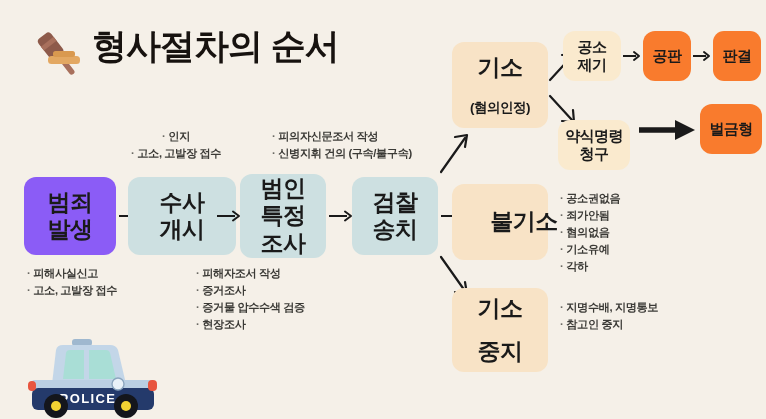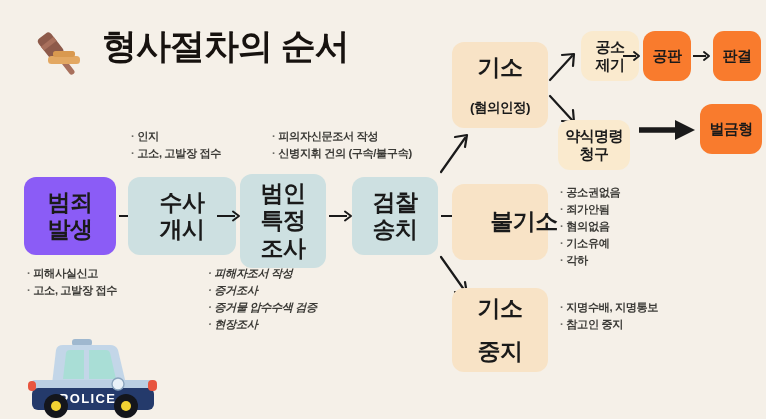--- a/index.html
+++ b/index.html
@@ -20,21 +20,21 @@
     width: 766px;
     height: 419px;
   }
   .abs { position: absolute; }
 
   
   #title-row {
     left: 38px; top: 22px;
     display: flex;
     align-items: center;
-    gap: 10px;
+    gap: 0;
   }
   #page-title {
     font-size: 35px;
     font-weight: 800;
     letter-spacing: -1px;
     color: #17120f;
     line-height: 1;
     white-space: nowrap;
   }
 
@@ -143,21 +143,21 @@
     <span class="ln">개시</span>
   </div>
 
   <div class="abs arrow-h" style="left:216px; top:209px;">
     <svg width="26" height="14" viewBox="0 0 26 14">
         <path d="M1 7 H19" stroke="#1a1a1a" stroke-width="2" fill="none"></path>
         <path d="M17 2.5 L23 7 L17 11.5" stroke="#1a1a1a" stroke-width="2" fill="none" stroke-linecap="round" stroke-linejoin="round"></path>
       </svg>
   </div>
 
-  <div class="abs node main blue" style="left:240px; top:174px; width:86px; height:94px;">
+  <div class="abs node main blue" style="left:240px; top:174px; width:86px; height:84px;">
     <span class="ln">범인</span>
     <span class="ln">특정</span>
     <span class="ln">조사</span>
   </div>
 
   <div class="abs arrow-h" style="left:328px; top:209px;">
     <svg width="26" height="14" viewBox="0 0 26 14">
         <path d="M1 7 H19" stroke="#1a1a1a" stroke-width="2" fill="none"></path>
         <path d="M17 2.5 L23 7 L17 11.5" stroke="#1a1a1a" stroke-width="2" fill="none" stroke-linecap="round" stroke-linejoin="round"></path>
       </svg>
@@ -209,21 +209,21 @@
         <path d="M14 5 L26 4 L25 16" stroke="#1a1a1a" stroke-width="2.2" fill="none" stroke-linecap="round" stroke-linejoin="round"></path>
       </svg>
   </div>
   <div class="abs diag" style="left:548px; top:92px;">
     <svg width="32" height="34" viewBox="0 0 32 34">
         <path d="M2 4 L24 28" stroke="#1a1a1a" stroke-width="2.2" fill="none" stroke-linecap="round"></path>
         <path d="M25 18 L26 30 L14 29" stroke="#1a1a1a" stroke-width="2.2" fill="none" stroke-linecap="round" stroke-linejoin="round"></path>
       </svg>
   </div>
 
-  <div class="abs node small beige2" style="left:581px; top:31px; width:58px; height:50px;">
+  <div class="abs node small beige2" style="left:563px; top:31px; width:58px; height:50px;">
     <span class="ln">공소</span>
     <span class="ln">제기</span>
   </div>
 
   <div class="abs arrow-sm" style="left:622px; top:50px;">
     <svg width="20" height="12" viewBox="0 0 20 12">
         <path d="M1 6 H14" stroke="#1a1a1a" stroke-width="2"></path>
         <path d="M12 2 L17 6 L12 10" stroke="#1a1a1a" stroke-width="2" fill="none" stroke-linecap="round" stroke-linejoin="round"></path>
       </svg>
   </div>
@@ -252,43 +252,43 @@
     <svg width="62" height="24" viewBox="0 0 62 24">
         <path d="M2 12 H40" stroke="#1a1a1a" stroke-width="5.5" stroke-linecap="butt"></path>
         <path d="M38 2 L58 12 L38 22 Z" fill="#1a1a1a"></path>
       </svg>
   </div>
 
   <div class="abs node small orange" style="left:700px; top:104px; width:62px; height:50px;">
     <span class="ln">벌금형</span>
   </div>
 
-  <div class="abs notes" style="left:131px; top:128px;">
+  <div class="abs notes" style="left:131px; top:128px;text-align:center;">
     <div>인지</div>
     <div>고소, 고발장 접수</div>
   </div>
 
   <div class="abs notes" style="left:272px; top:128px;">
     <div>피의자신문조서 작성</div>
     <div>신병지휘 건의 (구속/불구속)</div>
   </div>
 
   <div class="abs notes" style="left:27px; top:265px;">
     <div>피해사실신고</div>
     <div>고소, 고발장 접수</div>
   </div>
 
-  <div class="abs notes" style="left:208px; top:265px;font-style:italic;">
+  <div class="abs notes" style="left:196px; top:265px;">
     <div>피해자조서 작성</div>
     <div>증거조사</div>
     <div>증거물 압수수색 검증</div>
     <div>현장조사</div>
   </div>
 
-  <div class="abs notes" style="left:560px; top:184px;">
+  <div class="abs notes" style="left:560px; top:190px;">
     <div>공소권없음</div>
     <div>죄가안됨</div>
     <div>혐의없음</div>
     <div>기소유예</div>
     <div>각하</div>
   </div>
 
   <div class="abs notes" style="left:560px; top:299px;">
     <div>지명수배, 지명통보</div>
     <div>참고인 중지</div>

